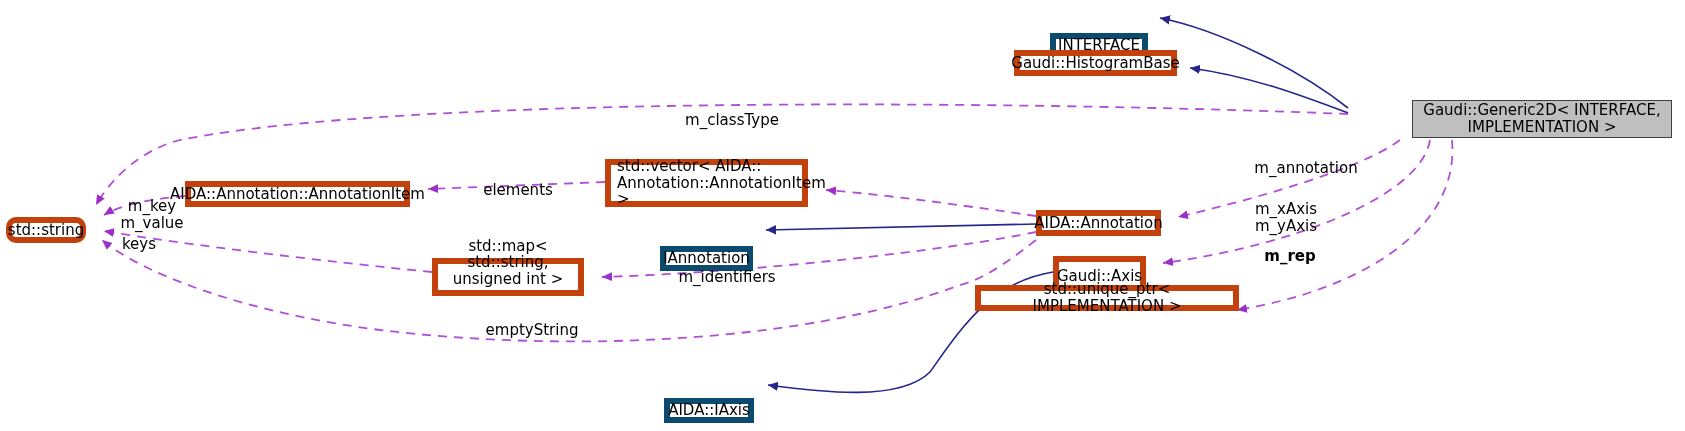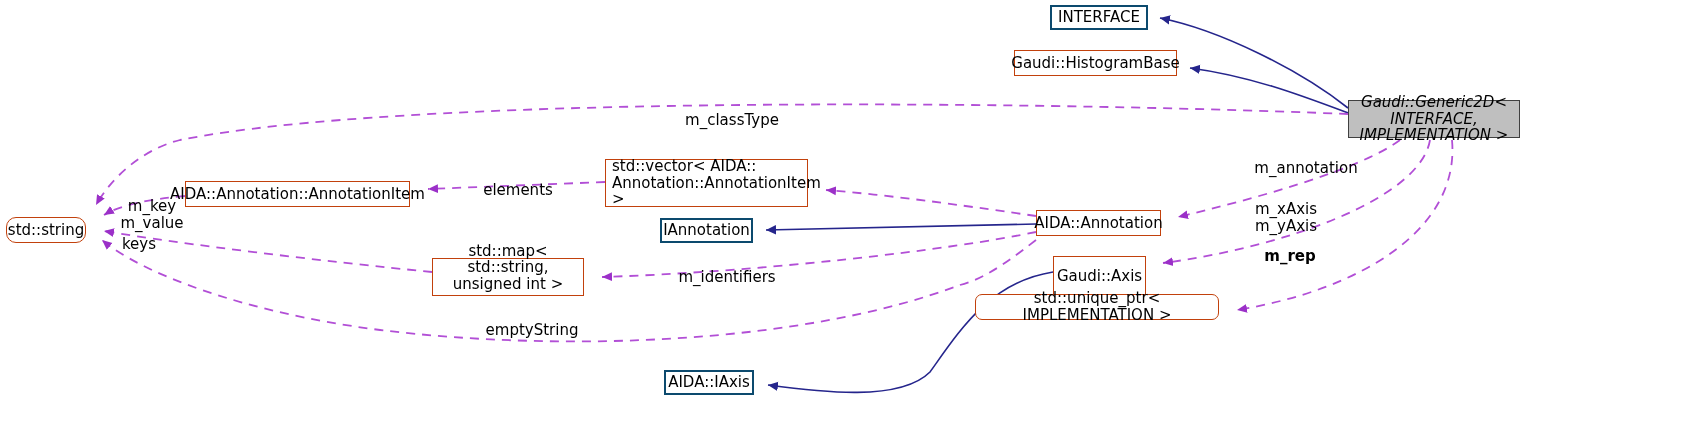--- a/index.html
+++ b/index.html
@@ -30,22 +30,22 @@
     justify-content: center;
     text-align: center;
     font-size: 15px;
     line-height: 1.12;
     color: #000000;
     background: #ffffff;
     border: 1px solid #000000;
     white-space: pre-line;
     padding: 2px 6px;
   }
-  .node.solid  { border: 1px solid #c2410c; }
-  .node.light  { border: 2px solid #0c4a6e; }
+  .node.solid  { border: 6px solid #c2410c; }
+  .node.light  { border: 6px solid #0c4a6e; margin-top: 28px; }
   .node.center-node {
     background: #bfbfbf;
     border: 1px solid #404040;
   }
   .node.leftalign {
     justify-content: flex-start;
     text-align: left;
   }
   .edge-label {
     position: absolute;
@@ -102,21 +102,21 @@
   </svg>
 
   <div class="node light" style="left:1050px; top:5px; width:98px; height:25px;">
     <span>INTERFACE</span>
   </div>
 
   <div class="node solid" style="left:1014px; top:50px; width:163px; height:26px;">
     <span>Gaudi::HistogramBase</span>
   </div>
 
-  <div class="node center-node" style="left:1348px; top:100px; width:172px; height:38px;font-style:italic;">
+  <div class="node center-node" style="left:1412px; top:100px; width:260px; height:38px;">
     <span>Gaudi::Generic2D&lt; INTERFACE,
 IMPLEMENTATION &gt;</span>
   </div>
 
   <div class="node solid" style="left:185px; top:181px; width:225px; height:26px;">
     <span>AIDA::Annotation::AnnotationItem</span>
   </div>
 
   <div class="node solid leftalign" style="left:605px; top:159px; width:203px; height:48px;">
     <span>std::vector&lt; AIDA::
@@ -137,21 +137,21 @@
 
   <div class="node solid" style="left:432px; top:258px; width:152px; height:38px;align-items:flex-end;">
     <span>std::map&lt; std::string,
 unsigned int &gt;</span>
   </div>
 
   <div class="node solid" style="left:1053px; top:256px; width:93px; height:40px;">
     <span>Gaudi::Axis</span>
   </div>
 
-  <div class="node solid" style="left:975px; top:294px; width:244px; height:26px;border-radius:7px;">
+  <div class="node solid" style="left:975px; top:285px; width:264px; height:26px;">
     <span>std::unique_ptr&lt; IMPLEMENTATION &gt;</span>
   </div>
 
   <div class="node light" style="left:664px; top:370px; width:90px; height:25px;">
     <span>AIDA::IAxis</span>
   </div>
 
   <div class="edge-label" style="left:672px; top:95px; width:120px;text-align:center;">
     <span>m_classType</span>
   </div>

